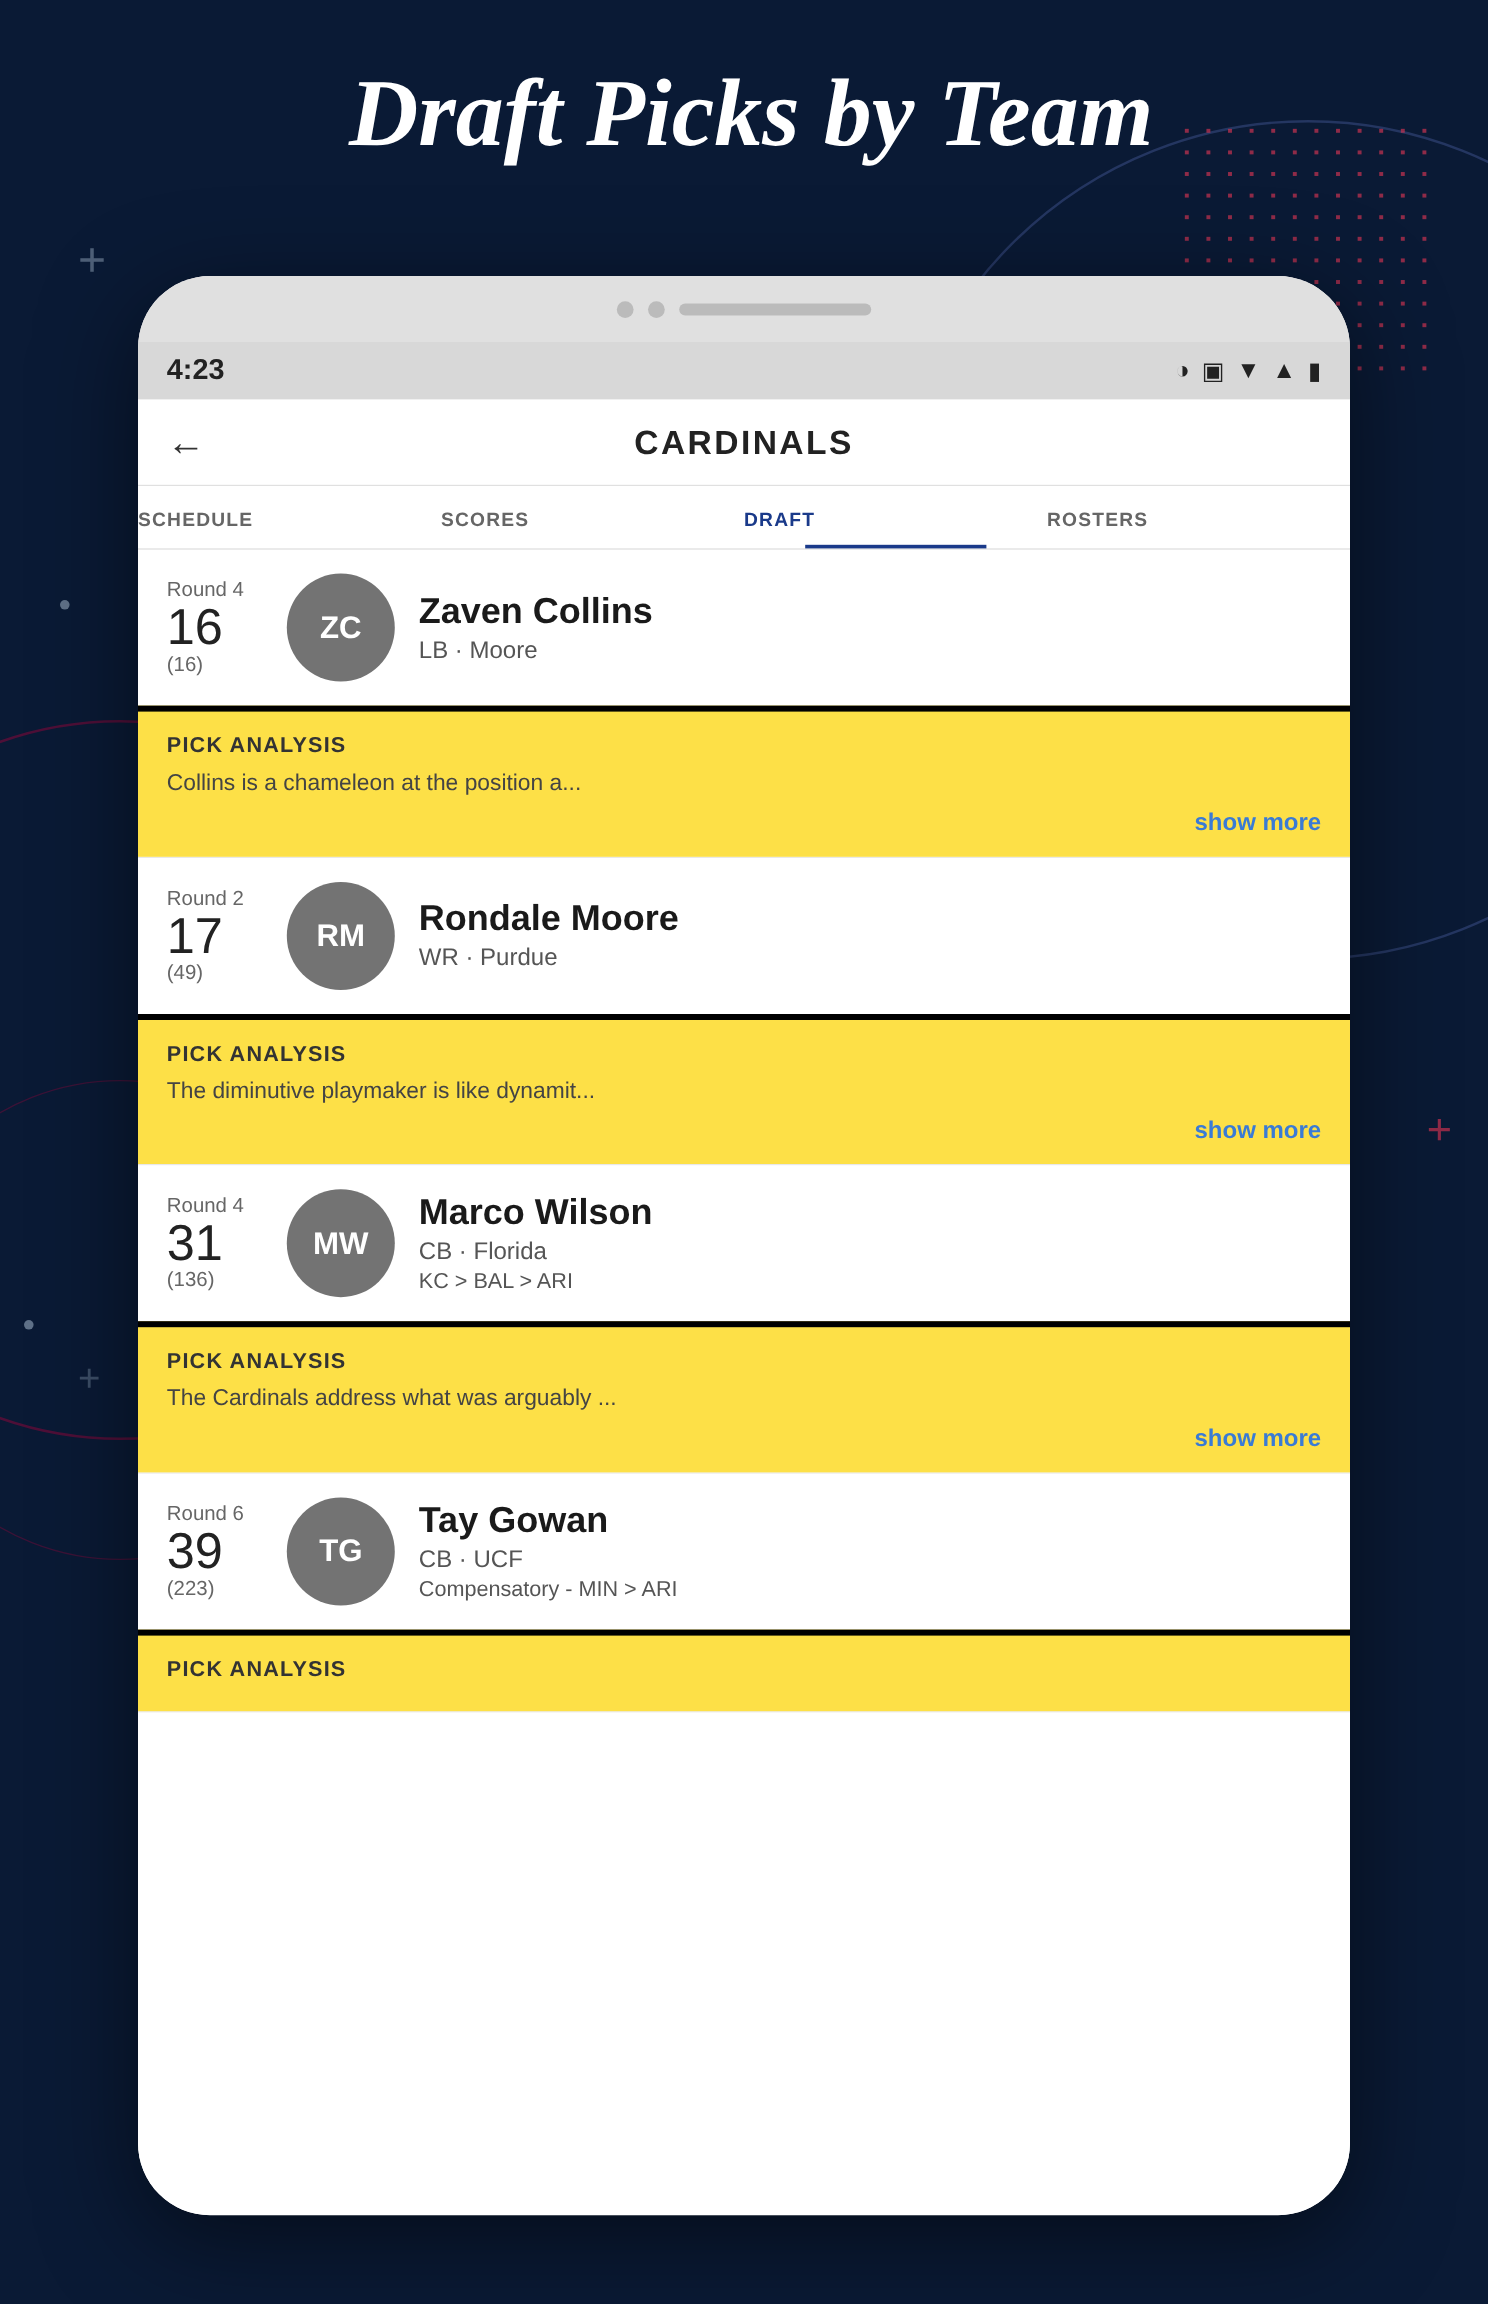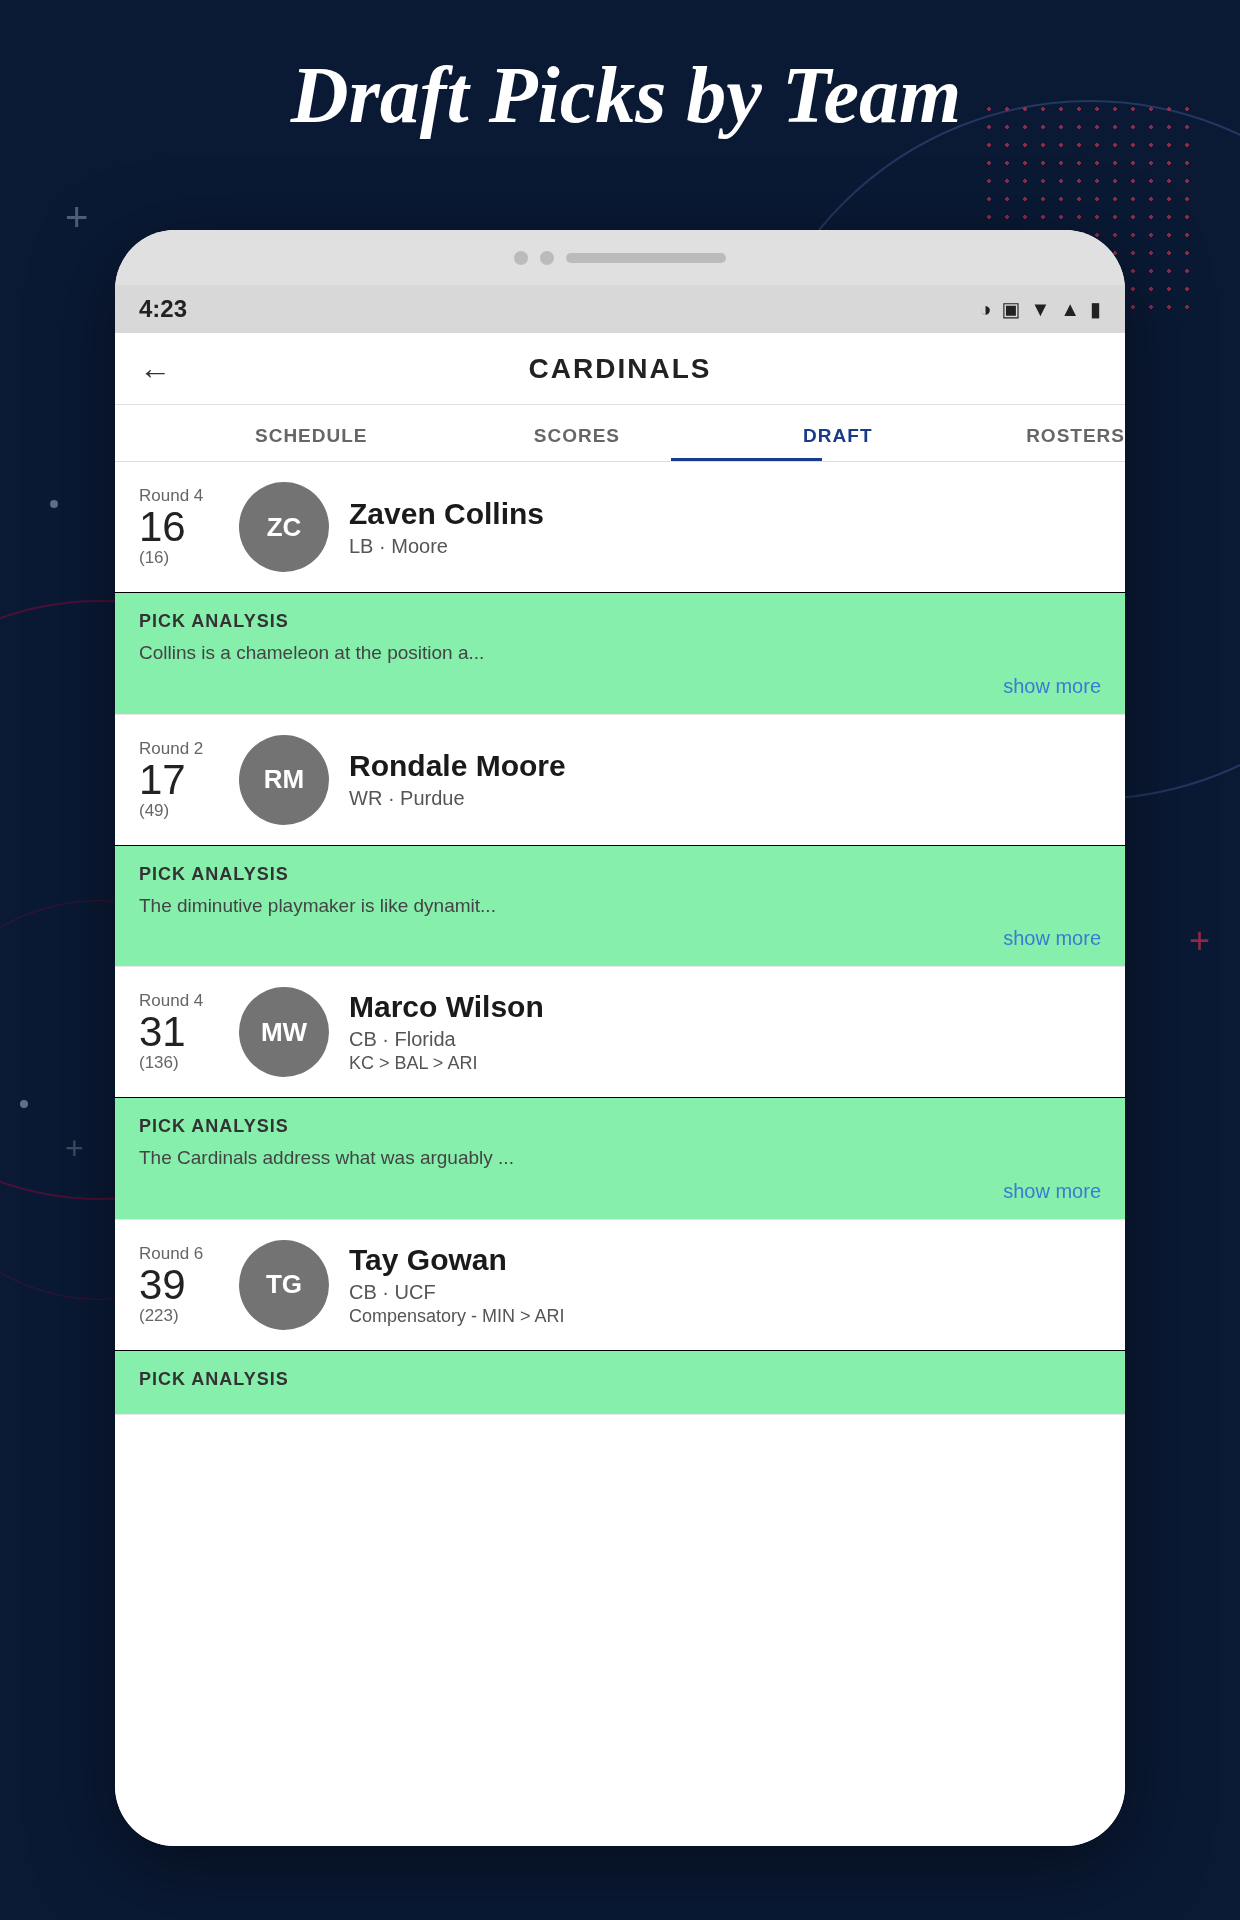--- a/index.html
+++ b/index.html
@@ -176,23 +176,23 @@
     }
 
     
     .tab-bar {
       display: flex;
       border-bottom: 1px solid #ddd;
       background: white;
     }
     .tab-item {
       flex: 1;
-      text-align: right;
+      text-align: left;
       padding: 20px 0 14px;
-      font-size: 19px;
+      font-size: 16px;
       font-weight: bold;
       color: #666;
       letter-spacing: 1px;
       cursor: pointer;
       position: relative;
     }
     .tab-item.active {
       color: #1a3a8a;
     }
     .tab-item.active::after {
@@ -263,43 +263,43 @@
     }
     .player-trade {
       font-size: 18px;
       color: #555;
       margin-top: 2px;
     }
 
     
     .analysis-section {
       padding: 18px 24px 16px;
-      background: #86efac;
-      border-top: 1px solid #000000;
+      background: #fde047;
+      border-top: 5px solid #000000;
     }
     .analysis-label {
       font-size: 18px;
       font-weight: bold;
       color: #333;
       letter-spacing: 1px;
       margin-bottom: 8px;
     }
     .analysis-text {
       font-size: 19px;
       color: #444;
       line-height: 1.4;
     }
     .show-more {
       display: block;
       text-align: right;
       color: #3a7bd5;
       font-size: 20px;
       margin-top: 8px;
       cursor: pointer;
-      font-weight: 400;
+      font-weight: 700;
     }
   </style>
 </head>
 <body>
 
 <div class="bg-layer">
   <div class="bg-circle1"></div>
   <div class="bg-circle2"></div>
   <div class="bg-curve"></div>
   <div class="bg-dots"></div>

